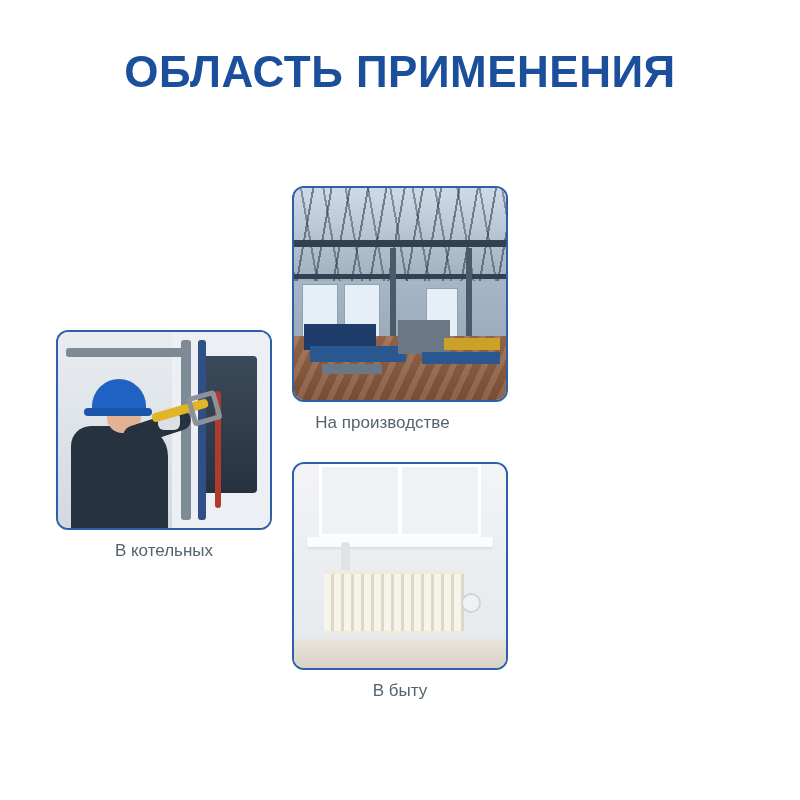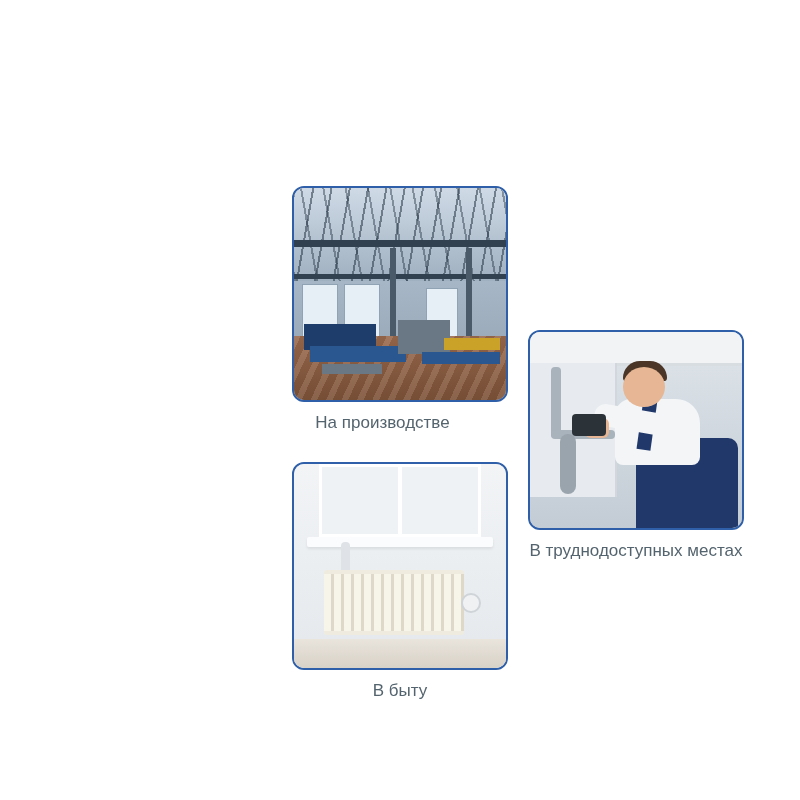--- a/index.html
+++ b/index.html
@@ -151,20 +151,21 @@
   .hm-valve { position: absolute; right: 12%; bottom: 27%; width: 16px; height: 16px;
     background: #f0f1f2; border: 2px solid #cfd4d9; border-radius: 50%; }
   .hm-floor { position: absolute; left: 0; bottom: 0; width: 100%; height: 14%;
     background: linear-gradient(#e9e4dc, #d8d2c8); }
 </style>
 </head>
 <body>
 
 <div class="poster">
 
+  <div class="poster-title">ОБЛАСТЬ ПРИМЕНЕНИЯ</div>
 
   <div class="card card-production">
     <div class="photo">
       <div class="sc-production">
         <div class="prod-roof"></div>
         <div class="prod-truss" style="top:52px; width:100%;"></div>
         <div class="prod-truss" style="top:86px; width:100%; height:5px;"></div>
         <div class="prod-window" style="left:8px; top:96px; width:34px; height:56px;"></div>
         <div class="prod-window" style="left:50px; top:96px; width:34px; height:56px;"></div>
         <div class="prod-window" style="left:132px; top:100px; width:30px; height:48px;"></div>
@@ -175,41 +176,41 @@
         <div class="prod-mach b" style="left:16px; top:158px; width:96px; height:16px;"></div>
         <div class="prod-mach d" style="left:104px; top:132px; width:52px; height:34px;"></div>
         <div class="prod-mach c" style="left:150px; top:150px; width:56px; height:12px;"></div>
         <div class="prod-mach b" style="left:128px; top:164px; width:78px; height:12px;"></div>
         <div class="prod-mach d" style="left:28px; top:176px; width:60px; height:10px;"></div>
       </div>
     </div>
     <div class="caption">На производстве</div>
   </div>
 
-
-  <div class="card card-hard">
+  <div class="card card-boiler">
     <div class="photo">
-      <div class="sc-hard">
-        <div class="hd-counter"></div>
-        <div class="hd-cabinet"></div>
-        <div class="hd-pipe" style="left:10%; top:18%; width:10px; height:36%;"></div>
-        <div class="hd-pipe" style="left:10%; top:50%; width:30%; height:9px;"></div>
-        <div class="hd-trap"></div>
-        <div class="hd-overall"></div>
-        <div class="hd-shirt"></div>
-        <div class="hd-strap"></div>
-        <div class="hd-hair"></div>
-        <div class="hd-head"></div>
-        <div class="hd-arm"></div>
-        <div class="hd-hand"></div>
-        <div class="hd-tool"></div>
+      <div class="sc-boiler">
+        <div class="bo-wall"></div>
+        <div class="bo-panel"></div>
+        <div class="bo-pipe" style="left:58%; top:4%; width:10px; height:92%;"></div>
+        <div class="bo-pipe blue" style="left:66%; top:4%; width:8px; height:92%;"></div>
+        <div class="bo-pipe red" style="left:74%; top:30%; width:6px; height:60%;"></div>
+        <div class="bo-pipe" style="left:4%; top:8%; width:58%; height:9px;"></div>
+        <div class="bo-sink"></div>
+        <div class="bo-body"></div>
+        <div class="bo-face"></div>
+        <div class="bo-helmet"></div>
+        <div class="bo-arm"></div>
+        <div class="bo-glove" style="left:47%; top:41%; width:22px; height:18px;"></div>
+        <div class="bo-wrench"></div>
       </div>
     </div>
-    <div class="caption">В труднодоступных местах</div>
+    <div class="caption">В котельных</div>
   </div>
+
 
   <div class="card card-home">
     <div class="photo">
       <div class="sc-home">
         <div class="hm-window"></div>
         <div class="hm-sill"></div>
         <div class="hm-pipe"></div>
         <div class="hm-floor"></div>
         <div class="hm-rad"></div>
         <div class="hm-valve"></div>

